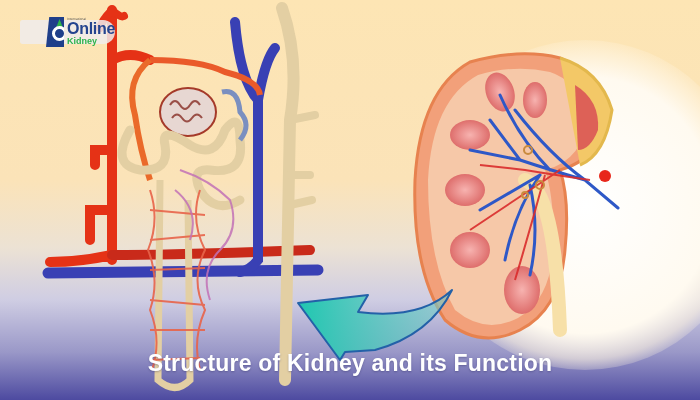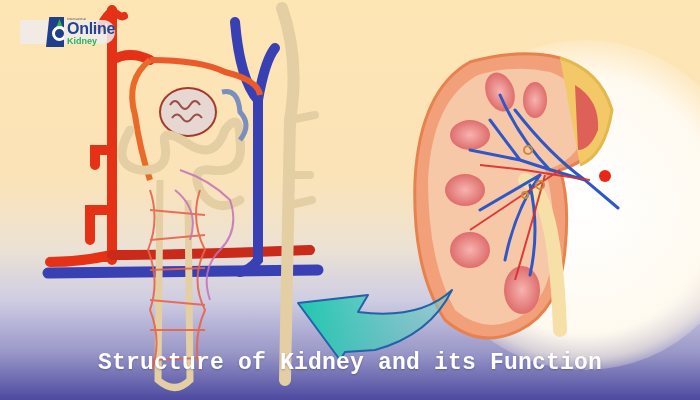--- a/index.html
+++ b/index.html
@@ -30,21 +30,21 @@
     position: absolute; left: 10px; top: 2px; width: 7px; height: 9px; background: #2db34a;
     clip-path: polygon(50% 0,100% 100%,0 100%);
   }
   .logo-text { margin-left: 3px; display: flex; flex-direction: column; line-height: 1; }
   .logo-small { font-size: 3px; color: #555; }
   .logo-online { font-family: "Liberation Sans", sans-serif; font-weight: bold; font-size: 16px; color: #24448f; letter-spacing: -0.3px; }
   .logo-school { font-family: "Liberation Sans", sans-serif; font-weight: bold; font-size: 9px; color: #2db34a; }
   .illus { position: absolute; left: 0; top: 0; }
   .title {
     position: absolute; left: 0; width: 700px; top: 350px; text-align: center;
-    font-family: Liberation Mono, monospace; font-weight: bold; font-size: 23px; color: #ffffff;
+    font-family: Liberation Sans, sans-serif; font-weight: bold; font-size: 23px; color: #ffffff;
     letter-spacing: 0.2px; text-shadow: 0 1px 2px rgba(40,40,90,0.35);
   }
 </style>
 </head>
 <body>
 
 <div class="banner">
   <div class="glow"></div>
 
   <svg class="illus" width="700" height="400" viewBox="0 0 700 400">

